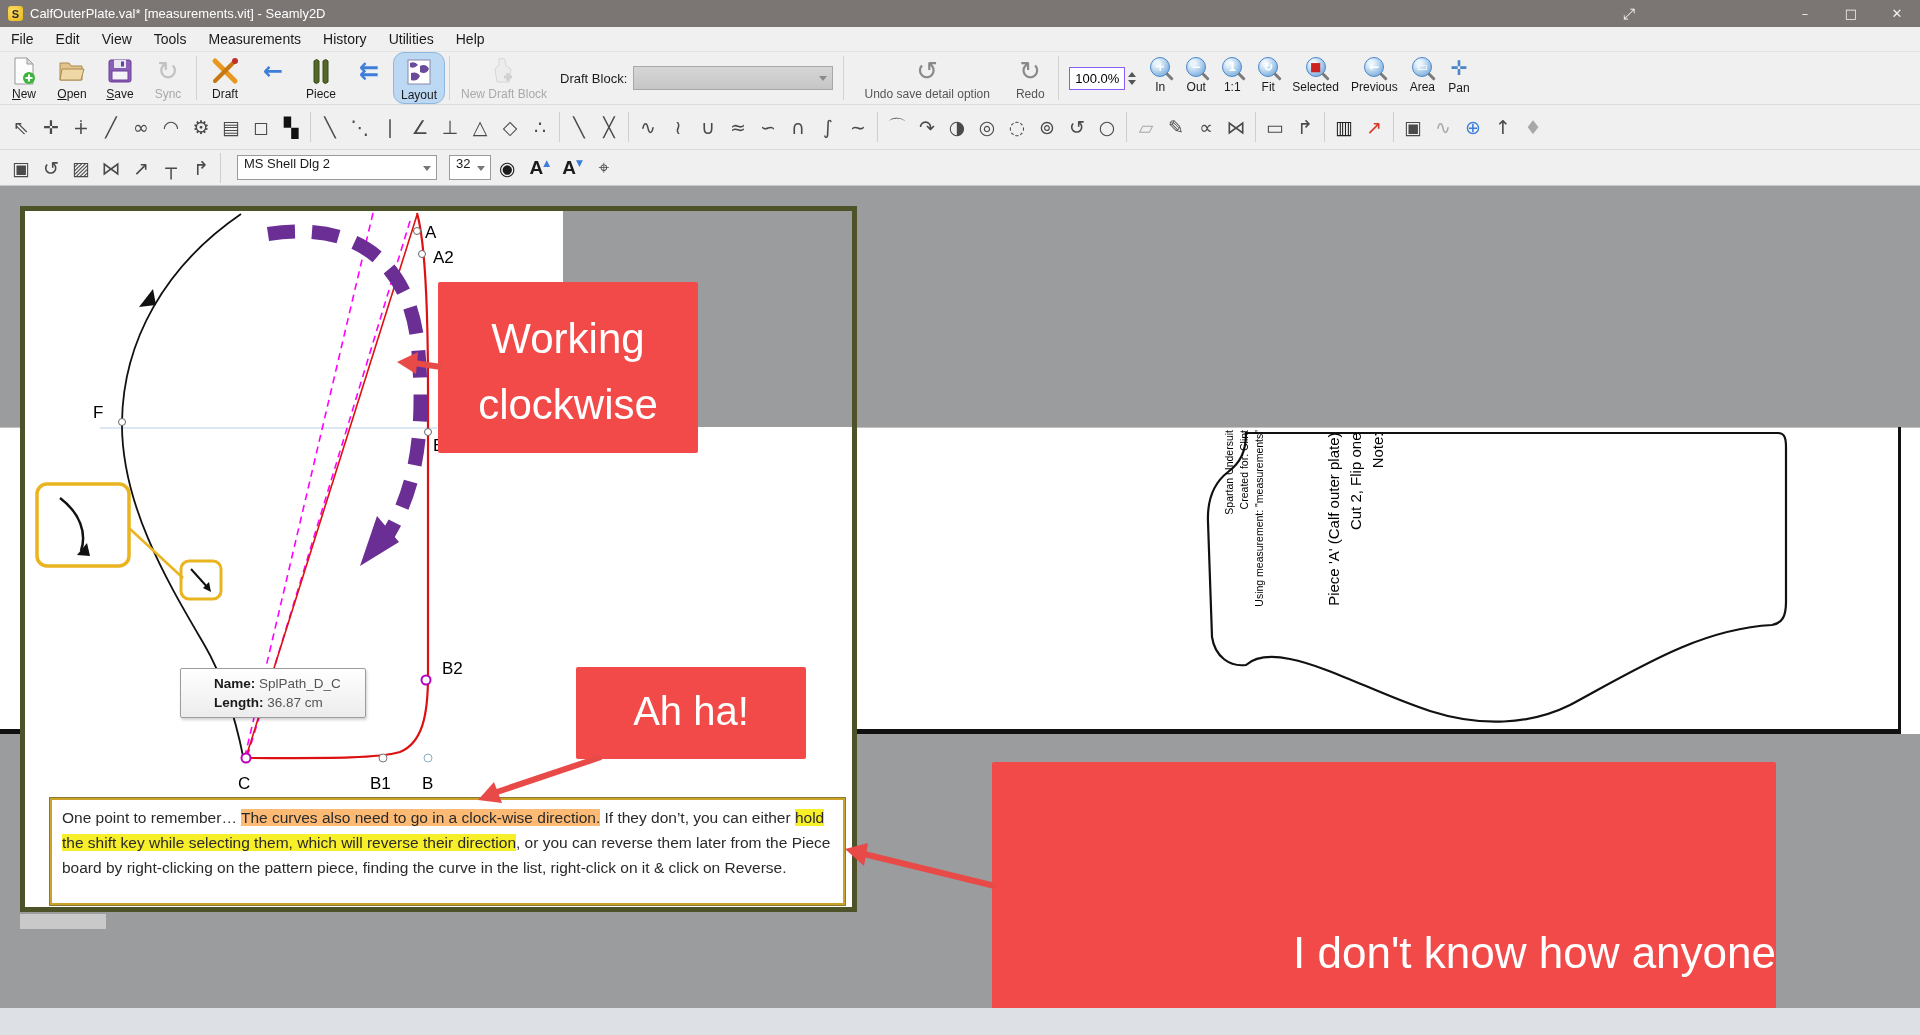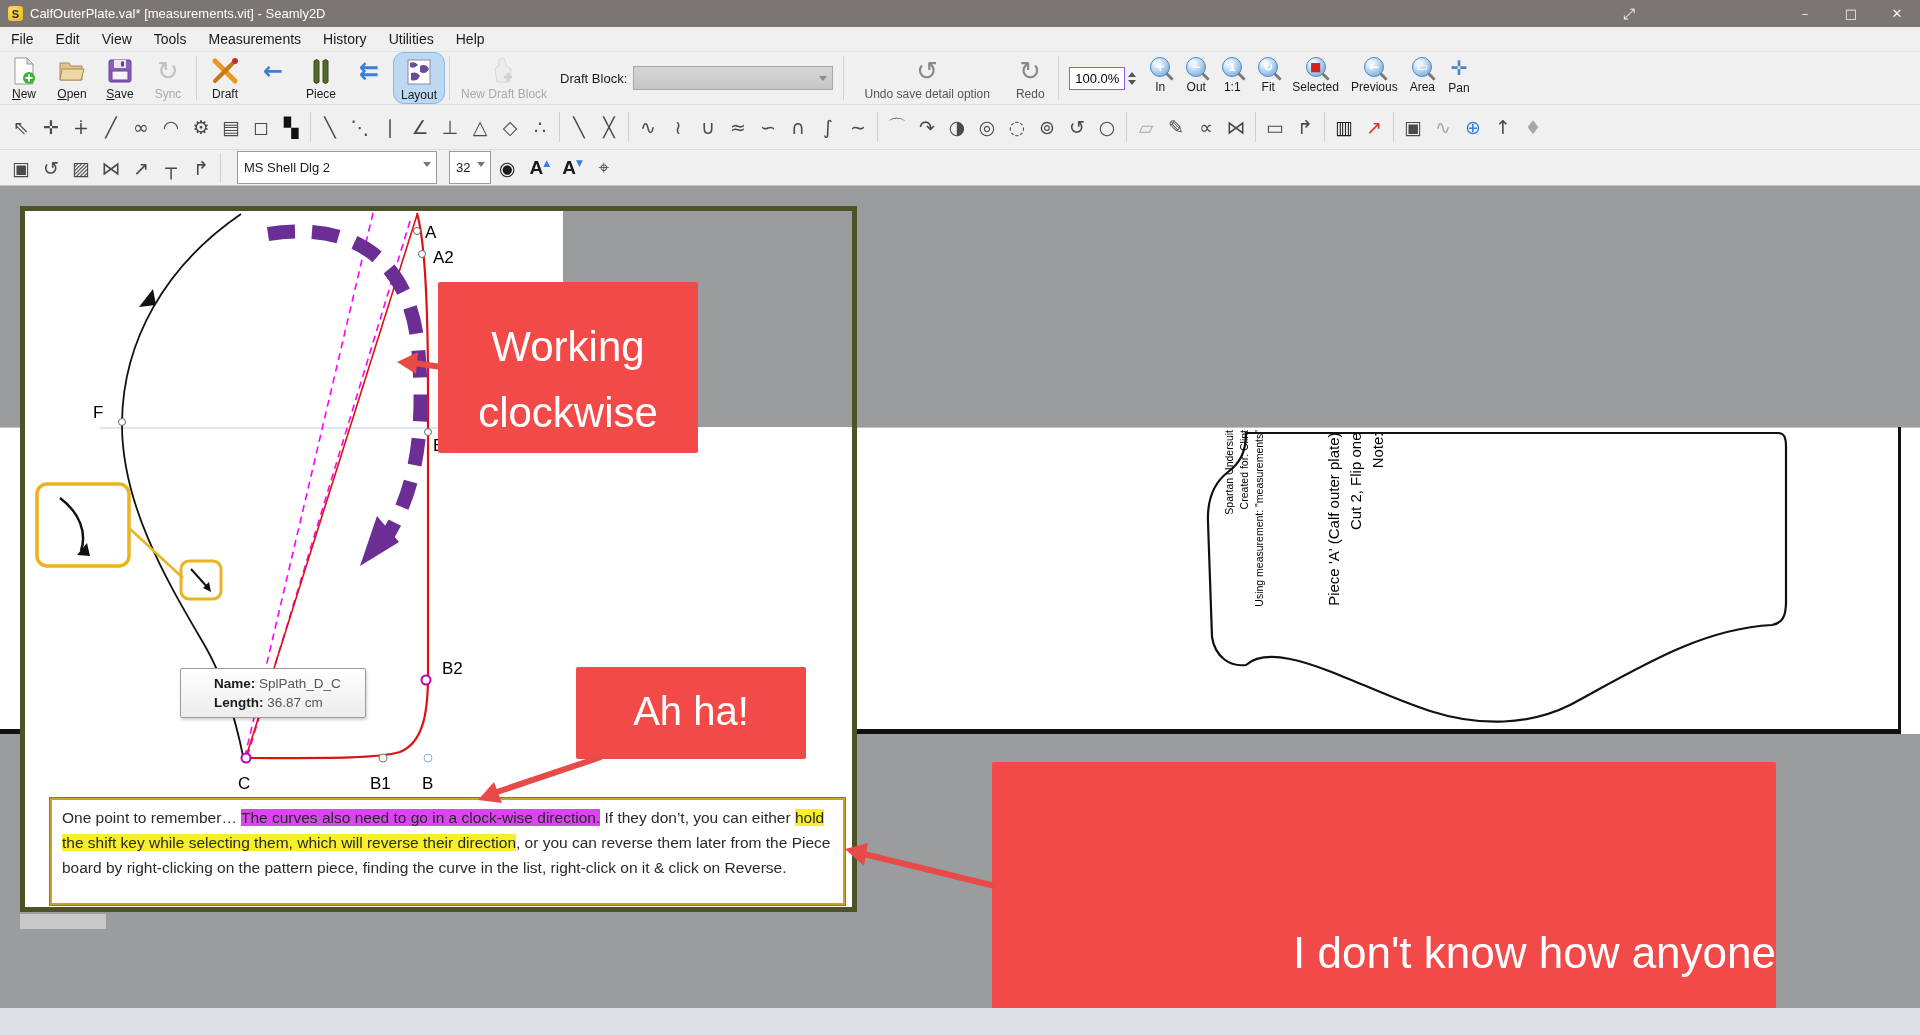--- a/index.html
+++ b/index.html
@@ -63,22 +63,22 @@
 
   
   .toolbar2 { position:absolute; top:105px; left:0; width:1920px; height:45px;
     background:#f0f0f0; border-bottom:1px solid #dcdcdc; display:flex; align-items:center; padding:0 6px; }
   .ti { width:30px; height:32px; display:flex; align-items:center; justify-content:center;
     font-size:19px; color:#4a4a4a; font-family:"DejaVu Sans",sans-serif; }
   .ti.red { color:#d83a2a; } .ti.blue { color:#3d7edb; } .ti.muted { color:#a8a8a8; }
   .sep2 { width:1px; height:30px; background:#cfcfcf; margin:0 4px; }
   .toolbar3 { position:absolute; top:150px; left:0; width:1920px; height:36px;
     background:#f0f0f0; border-bottom:1px solid #c9c9c9; display:flex; align-items:center; padding:0 6px; }
-  .combo { height:33px; background:#fff; border:1px solid #9a9a9a; display:flex;
-    align-items:center; font-size:13px; color:#1a1a1a; padding:0 6px; position:relative; }
+  .combo { height:25px; background:#fff; border:1px solid #9a9a9a; display:flex;
+    align-items:flex-start; font-size:13px; color:#1a1a1a; padding:0 6px; position:relative; }
   .combo .chev { position:absolute; right:5px; top:10px; width:0; height:0;
     border-left:4px solid transparent; border-right:4px solid transparent; border-top:5px solid #777; }
   .font-combo { width:200px; margin-left:12px; }
   .size-combo { width:42px; margin-left:12px; }
   .eye-ic { font-size:19px; color:#1a1a1a; margin:0 8px; font-family:"DejaVu Sans",sans-serif; }
   .fontsz { display:flex; align-items:flex-start; font-size:19px; font-weight:bold; color:#1a1a1a; margin:0 6px; }
   .fontsz .tri { font-size:9px; color:#3d7edb; margin-top:1px; font-family:"DejaVu Sans",sans-serif; }
 
   
   .canvas { position:absolute; top:186px; left:0; width:1920px; height:849px; background:#9b9c9e; }
@@ -97,26 +97,26 @@
 
   .tooltip { position:absolute; top:482px; left:180px; width:186px; height:50px;
     background:linear-gradient(#ffffff,#ececec); border:1px solid #9c9c9c; border-radius:2px;
     font-size:13.5px; padding:5px 9px; color:#555; box-shadow:1px 2px 3px rgba(0,0,0,.18); }
   .tooltip b { color:#1a1a1a; }
   .tooltip .row { line-height:19px; white-space:nowrap;padding-left:24px; }
 
   .notebox { position:absolute; top:612px; left:50px; width:795px; height:107px;
     background:#fff; border:2px solid #c9a227; outline:1px solid #8a7a35; padding:5px 10px;
     font-size:15.5px; line-height:25px; color:#2a2a2a; }
-  .hl-purple { background:#d946ef; }
+  .hl-purple { background:#fdba74; }
   .hl-yellow { background:#f7ef2a; }
 
   .redbox { position:absolute; background:#f14a48; color:#fff; text-align:center;
     border-radius:2px; }
-  .redbox.working { top:96px; left:438px; width:260px; height:171px; font-size:42px; line-height:66px; padding-top:32px; }
+  .redbox.working { top:96px; left:438px; width:260px; height:171px; font-size:42px; line-height:66px; padding-top:24px; }
   .redbox.ahha { top:481px; left:576px; width:230px; height:92px; font-size:40px; line-height:88px; }
   .redbox.thanks { top:576px; left:992px; width:784px; height:256px; font-size:44px; line-height:66px; padding-top:26px;text-align:right; }
 
   .bottomband { position:absolute; top:822px; left:0; width:1920px; height:27px; background:#dde1e6; }
   .scroll-chip { position:absolute; top:728px; left:20px; width:86px; height:15px; background:#c9c9c9; }
 
   .arrows-svg { position:absolute; top:0; left:0; pointer-events:none; }
   svg text { font-family:"Liberation Sans",sans-serif; }
 </style>
 </head>

